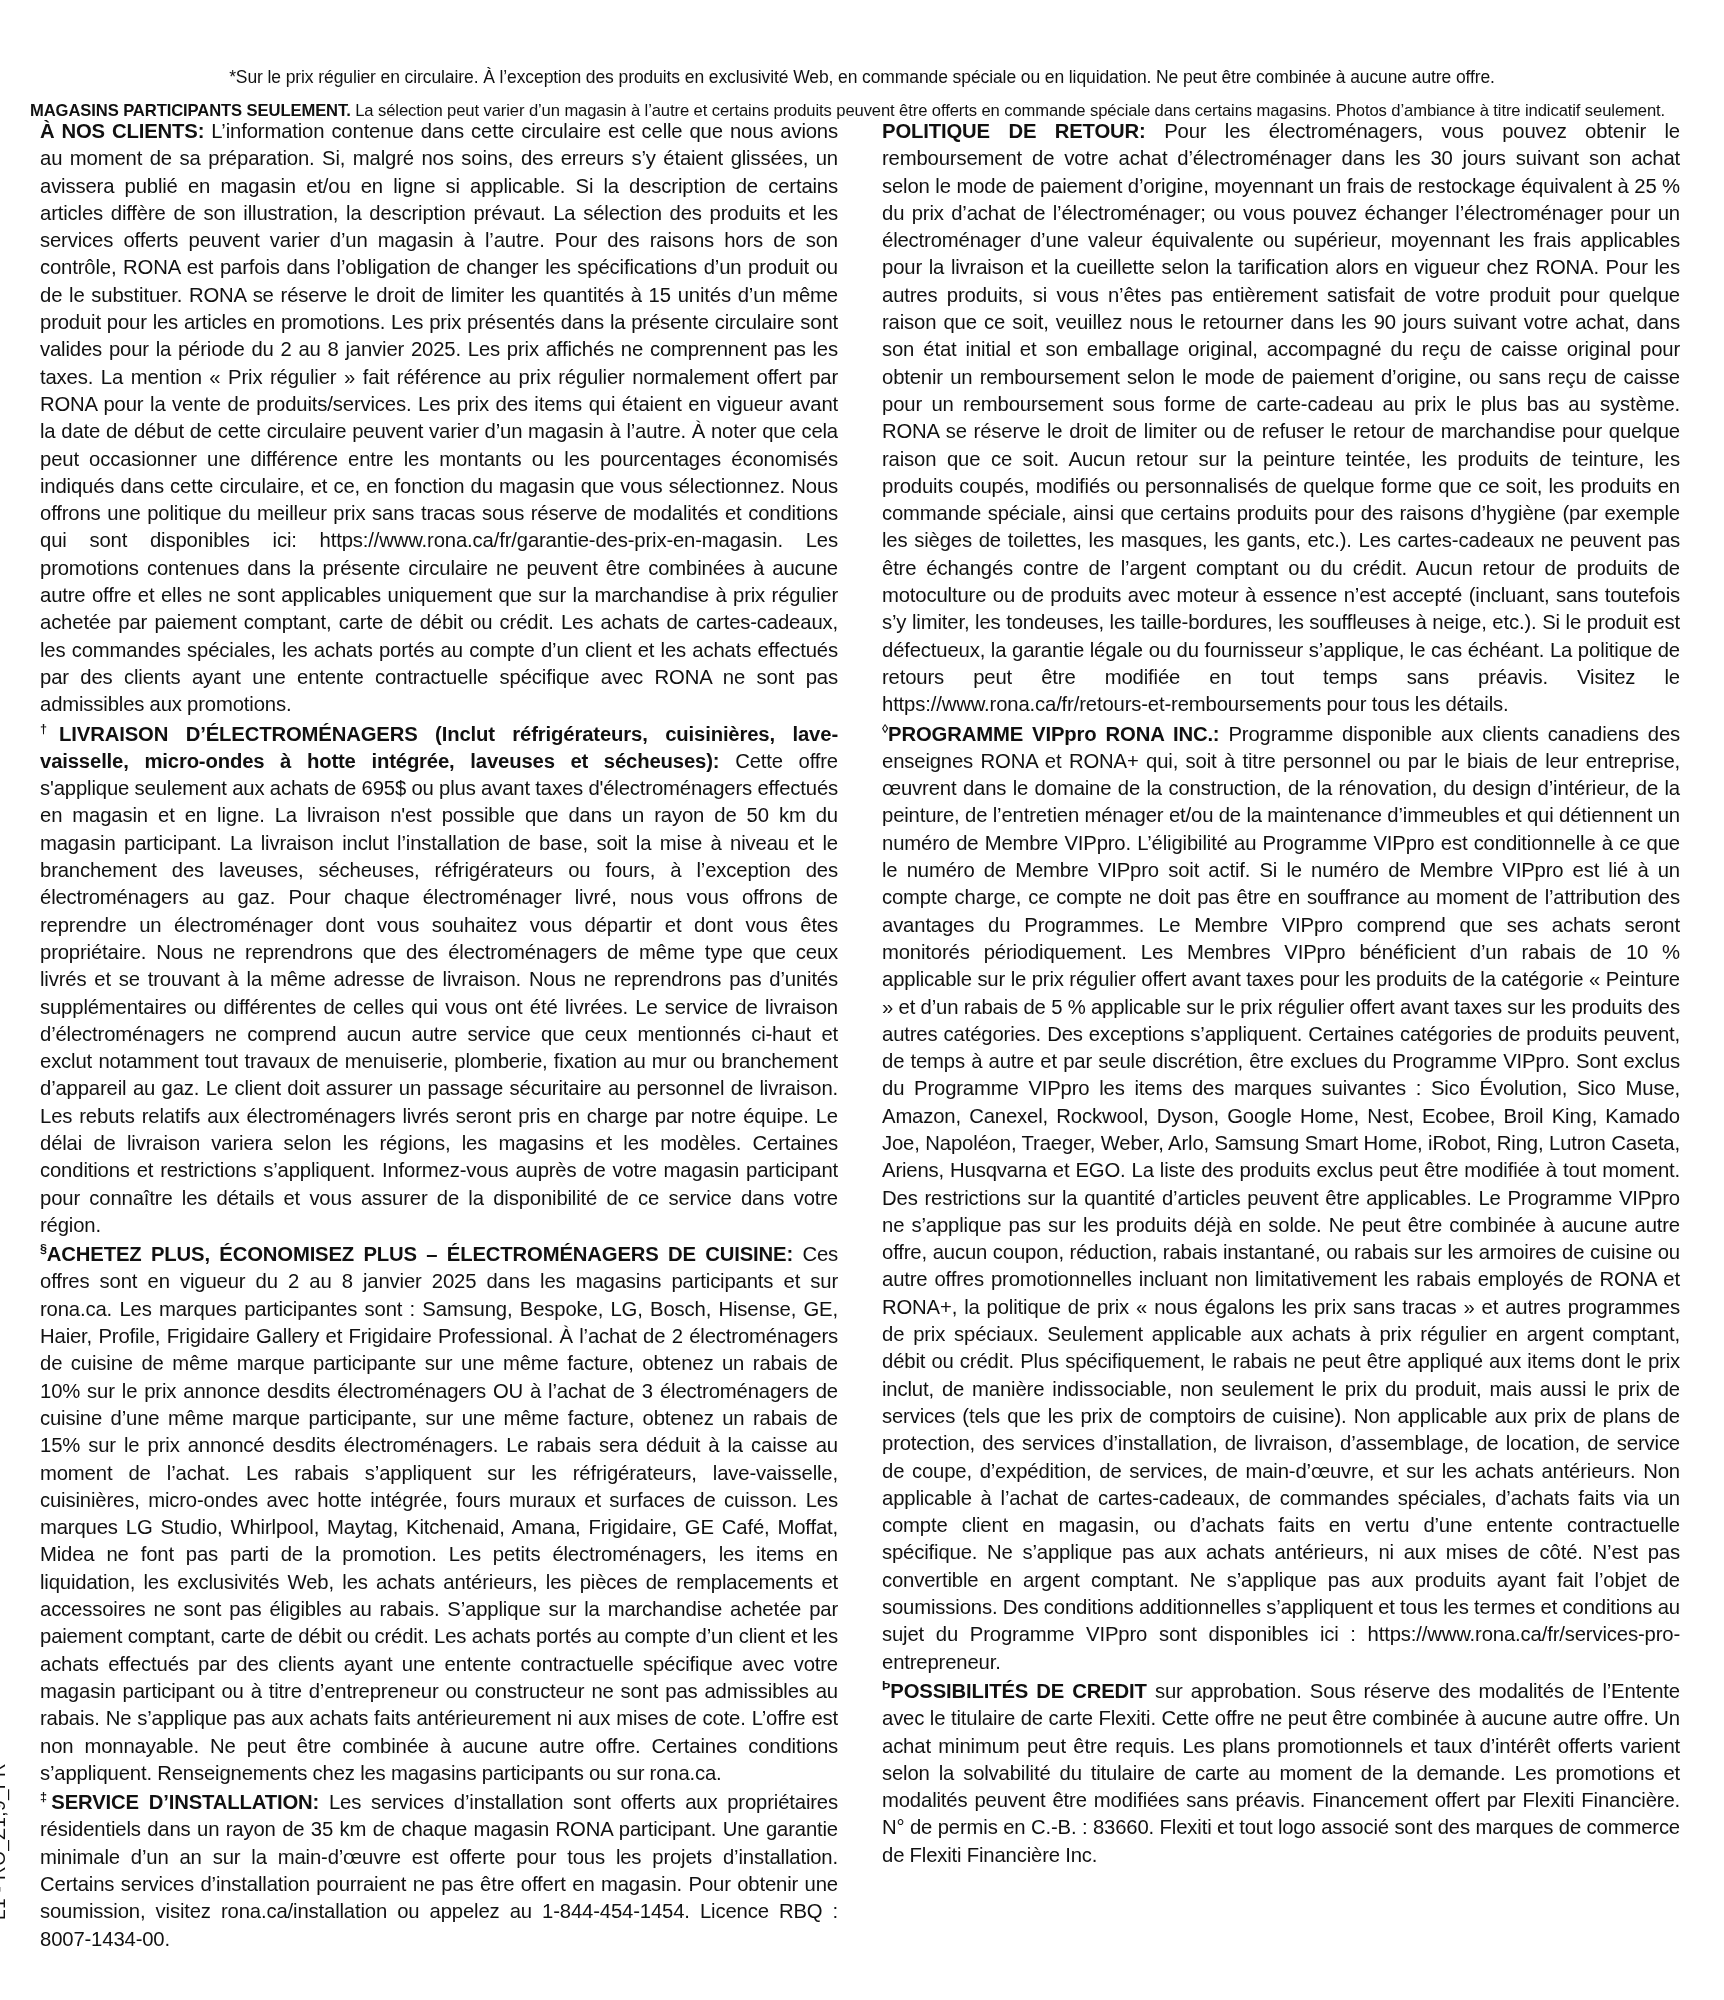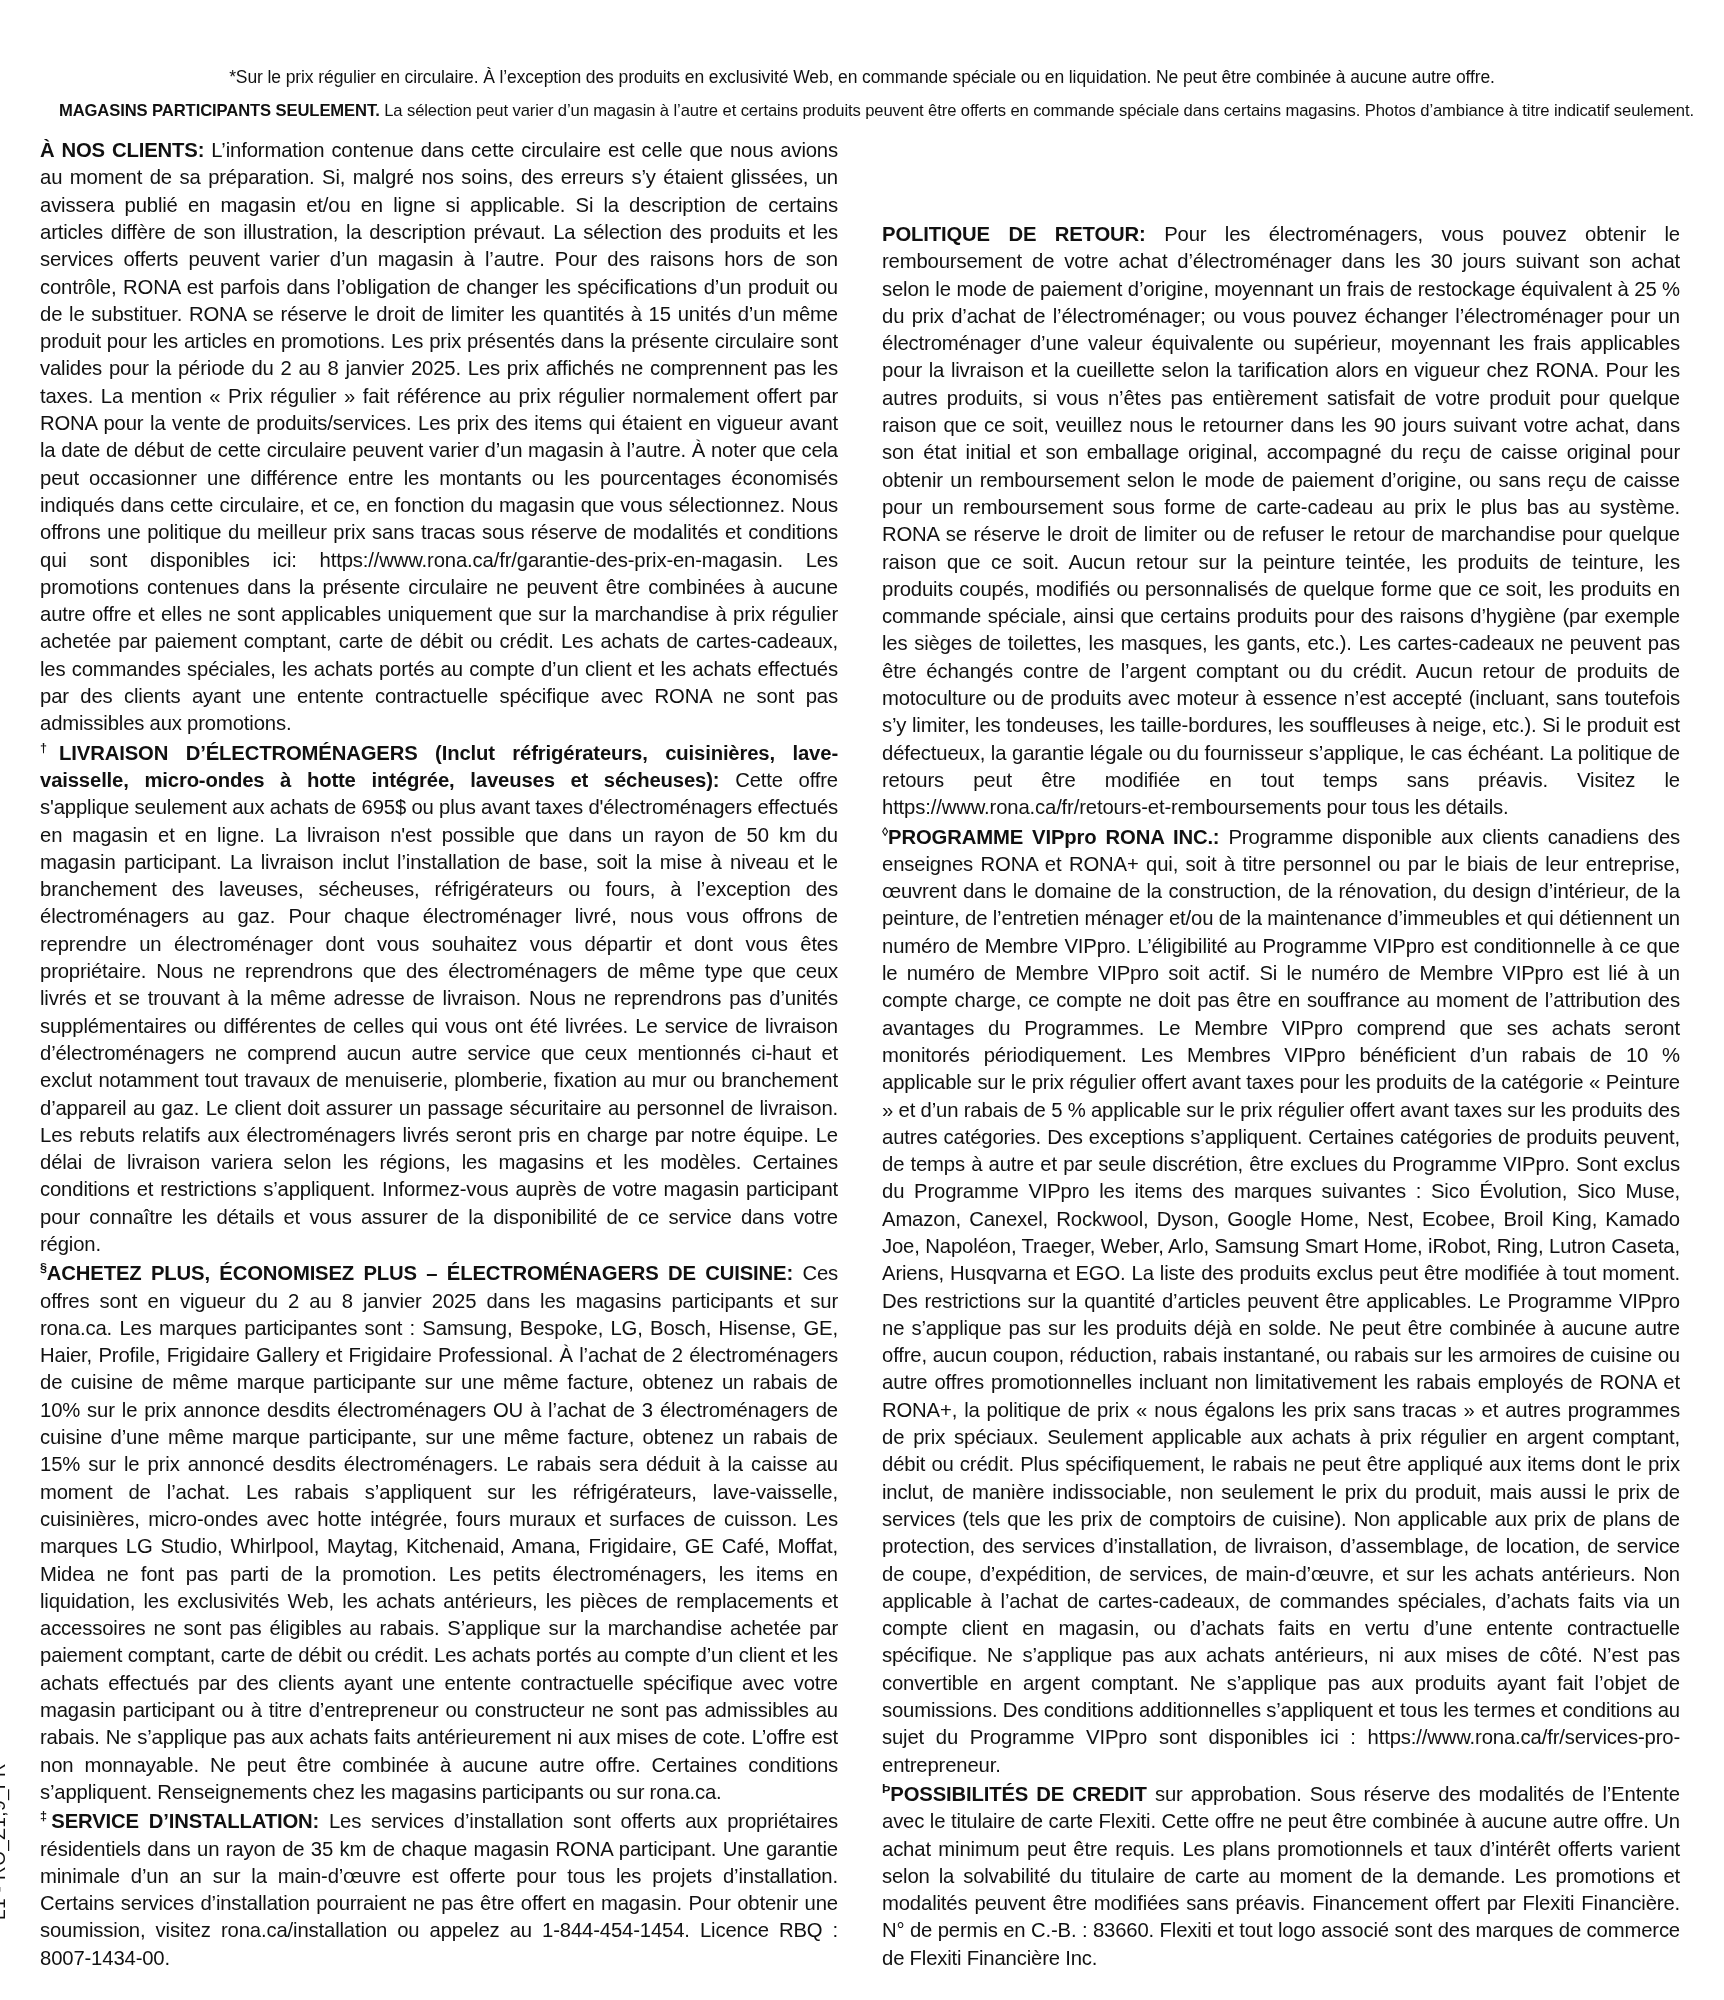--- a/index.html
+++ b/index.html
@@ -33,38 +33,38 @@
   .hdr-line {
     font-size: 17.5px;
     line-height: 1.5;
     color: #111;
     letter-spacing: -0.1px;
   }
   .hdr-line-1 {
     text-align: center;
   }
   .hdr-line-2 {
-    text-align: right;
+    text-align: left;
     margin-top: 9px;
     font-size: 16.6px;
   }
   .hdr-line-2 .caps {
     font-weight: 700;
   }
 
   
   .columns {
     position: absolute;
     top: 118px;
     left: 40px;
     right: 32px;
     bottom: 28px;
     display: flex;
     gap: 44px;
-    align-items: flex-end;
+    align-items: flex-start;
   }
   .col {
     width: 798px;
     flex: 0 0 798px;
   }
 
   p.para {
     margin: 0 0 0 0;
     font-size: 20.3px;
     line-height: 1.345;

